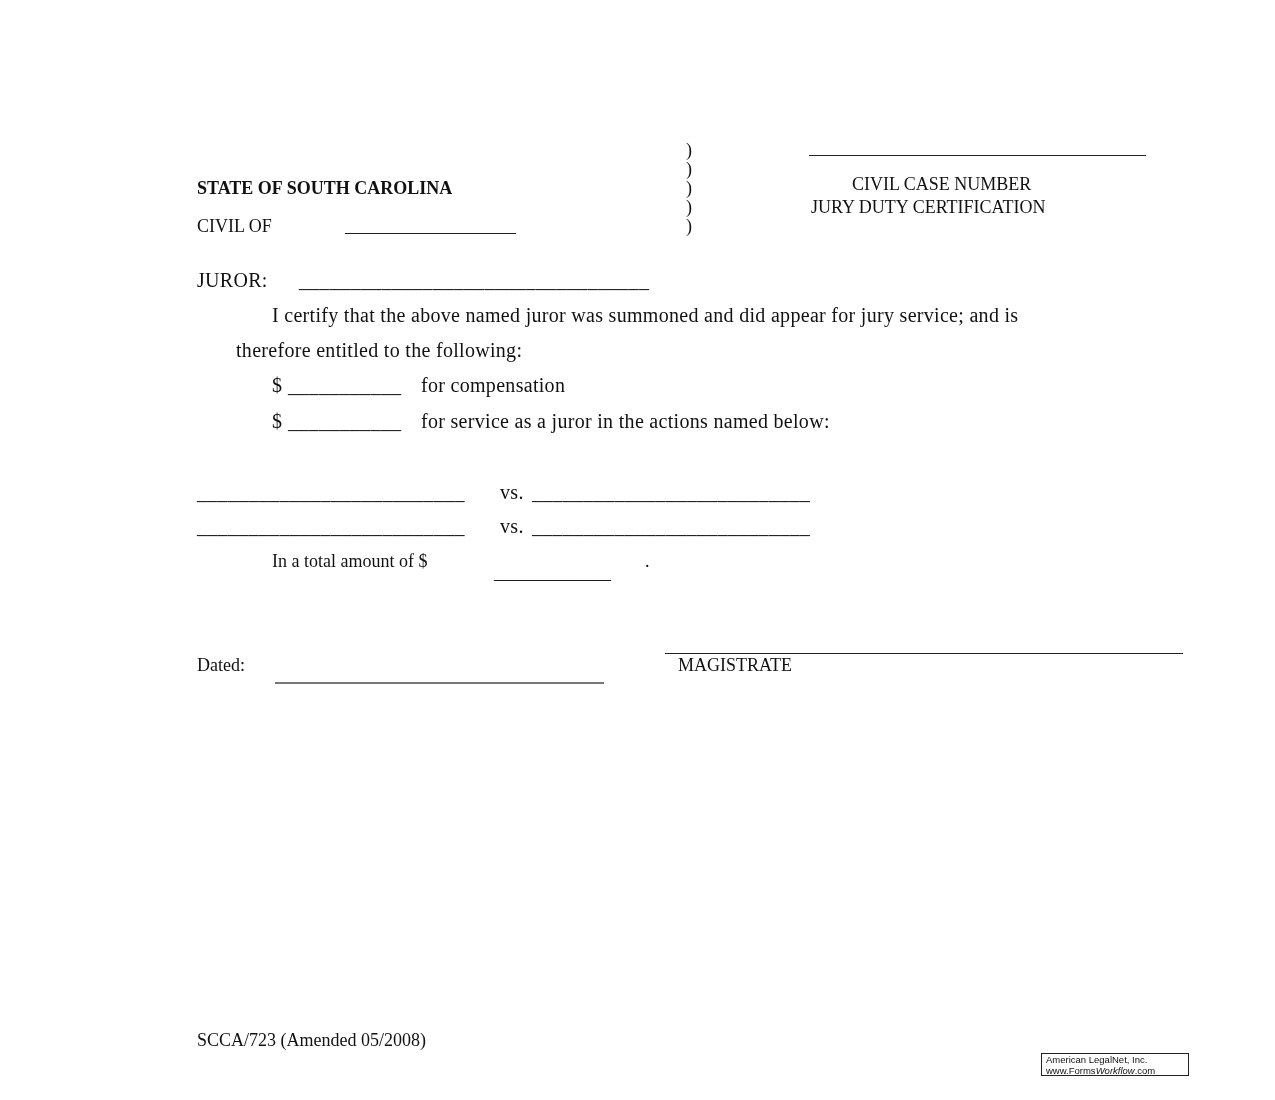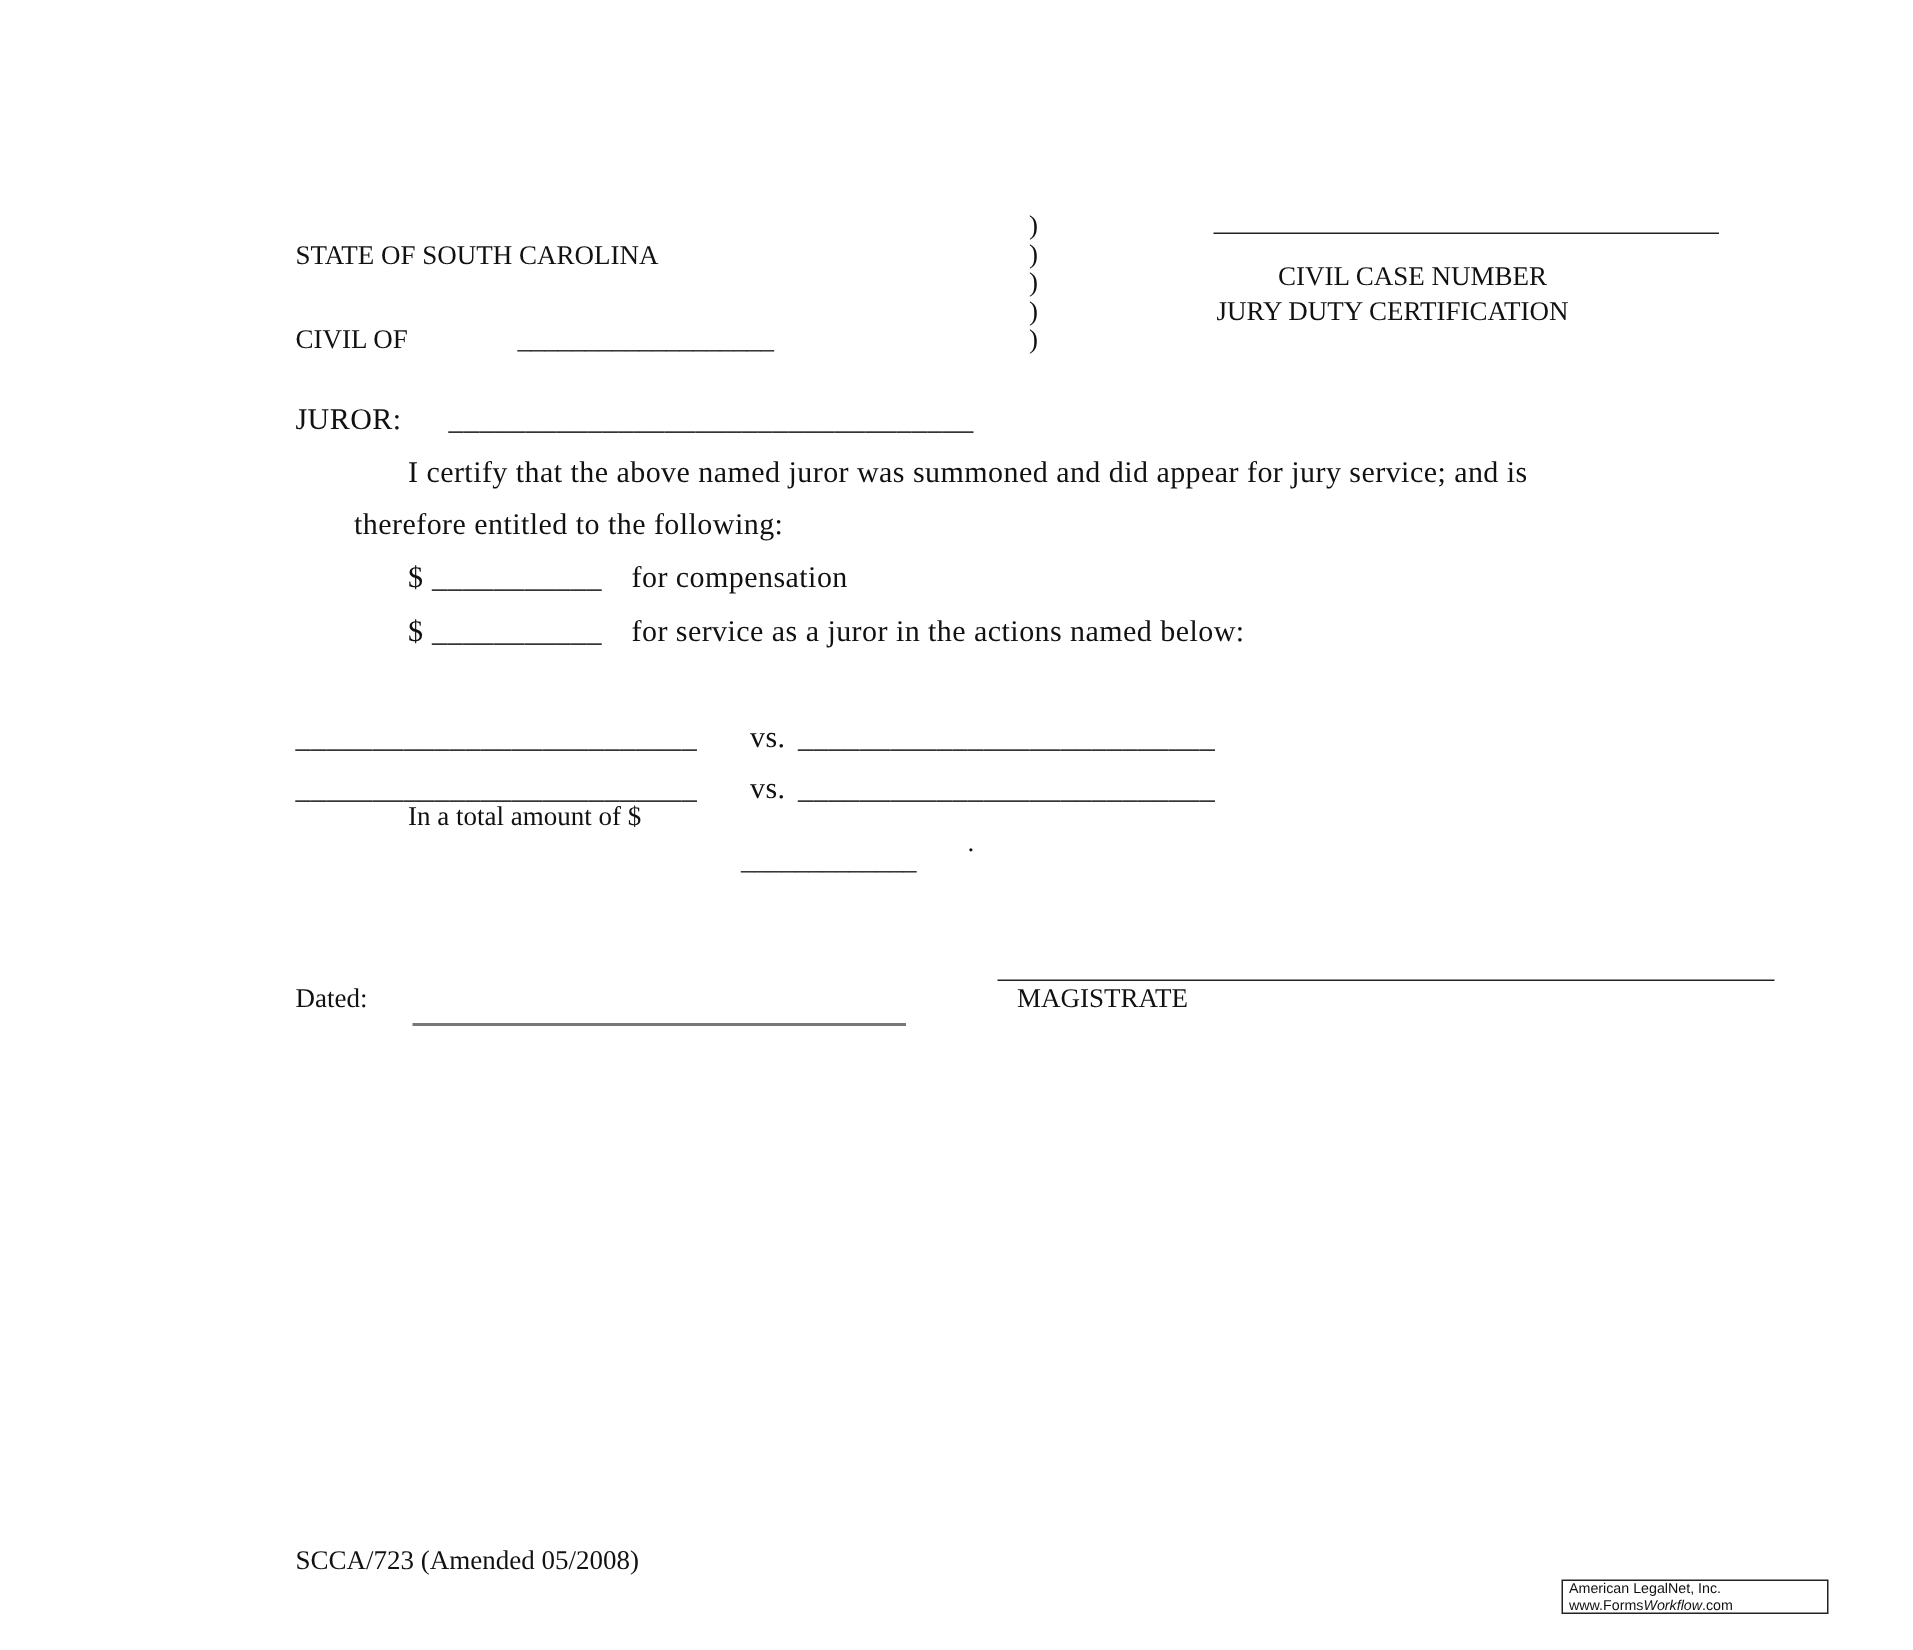--- a/index.html
+++ b/index.html
@@ -18,36 +18,36 @@
     .abs { position: absolute; white-space: pre; }
     .t18 { font-size: 18px; line-height: 20px; }
     .t17 { font-size: 20px; line-height: 20px; letter-spacing: 0.3px; }
     .paren { font-size: 18px; line-height: 19px; }
     .rule { position: absolute; height: 0; border-top: 1px solid #222; }
     .rule.gray { border-top: 2px solid #777; }
     .badge {
       position: absolute;
       left: 1041px;
       top: 1053px;
-      width: 178px;
+      width: 148px;
       height: 23px;
       border: 1px solid #222;
       font-family: "Liberation Sans", "DejaVu Sans", sans-serif;
       font-size: 9.5px;
       line-height: 10.5px;
       padding: 1px 0 0 4px;
       box-sizing: border-box;
       color: #111;
     }
     .badge .italic { font-style: italic; }
   </style>
 </head>
 <body>
 
-<div class="abs t18" style="left:197px; top:160px;">STATE OF SOUTH CAROLINA</div>
+<div class="abs t18" style="left:197px; top:178px;font-weight:bold;">STATE OF SOUTH CAROLINA</div>
 <div class="abs t18" style="left:197px; top:216px;">CIVIL OF</div>
 <div class="abs t18" style="left:345px; top:216px;">___________________</div>
 
 <div class="abs paren" style="left:686px; top:141px;">)</div>
 <div class="abs paren" style="left:686px; top:160px;">)</div>
 <div class="abs paren" style="left:686px; top:179px;">)</div>
 <div class="abs paren" style="left:686px; top:198px;">)</div>
 <div class="abs paren" style="left:686px; top:217px;">)</div>
 
 <div class="rule" style="left:809px; top:155px; width:337px;"></div>
@@ -69,21 +69,21 @@
 <div class="abs t17" style="left:421px; top:411px;">for service as a juror in the actions named below:</div>
 
 <div class="abs t17" style="left:197px; top:482px;">__________________________</div>
 <div class="abs t17" style="left:500px; top:482px;">vs.</div>
 <div class="abs t17" style="left:532px; top:482px;">___________________________</div>
 
 <div class="abs t17" style="left:197px; top:516px;">__________________________</div>
 <div class="abs t17" style="left:500px; top:516px;">vs.</div>
 <div class="abs t17" style="left:532px; top:516px;">___________________________</div>
 
-<div class="abs t18" style="left:272px; top:534px;">In a total amount of $</div>
+<div class="abs t18" style="left:272px; top:551px;">In a total amount of $</div>
 <div class="abs t18" style="left:494px; top:551px;margin-top:12px;">_____________</div>
 <div class="abs t18" style="left:645px; top:551px;">.</div>
 
 <div class="abs t18" style="left:197px; top:655px;">Dated:</div>
 <div class="rule gray" style="left:275px; top:682px; width:329px;"></div>
 
 <div class="rule" style="left:665px; top:653px; width:518px;"></div>
 <div class="abs t18" style="left:678px; top:655px;">MAGISTRATE</div>
 
 <div class="abs t18" style="left:197px; top:1030px;">SCCA/723 (Amended 05/2008)</div>

